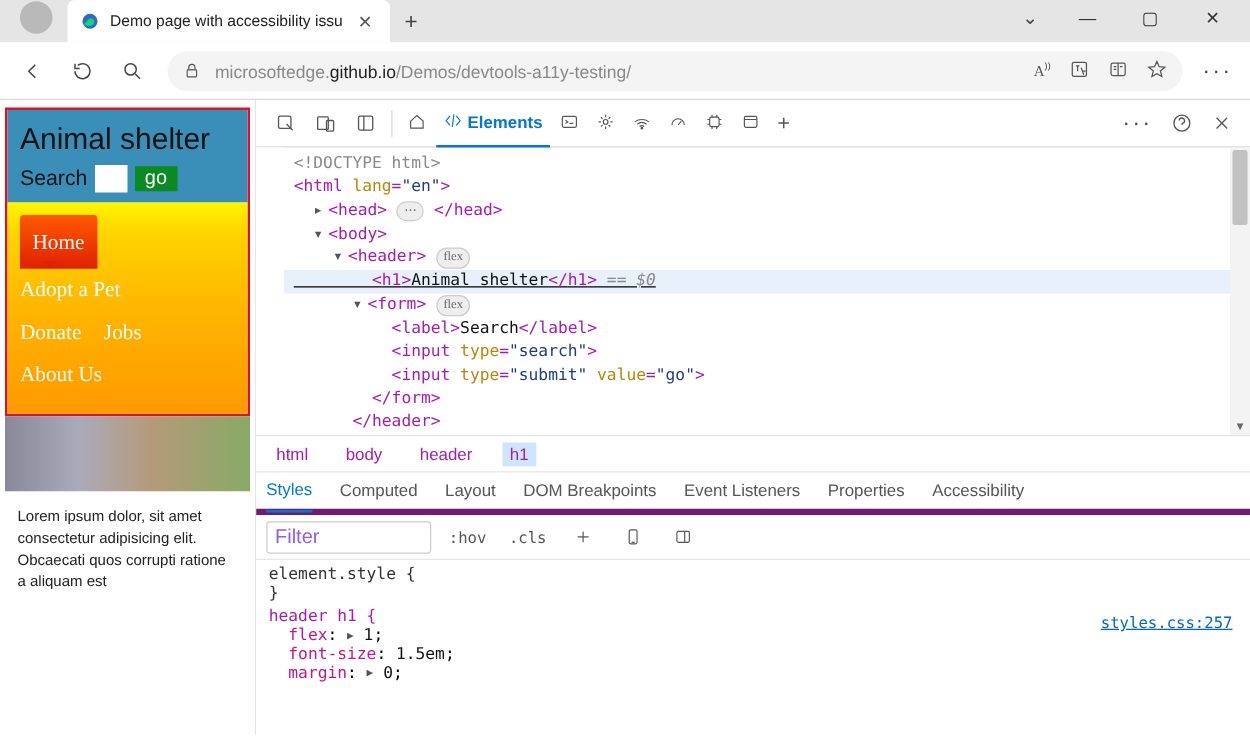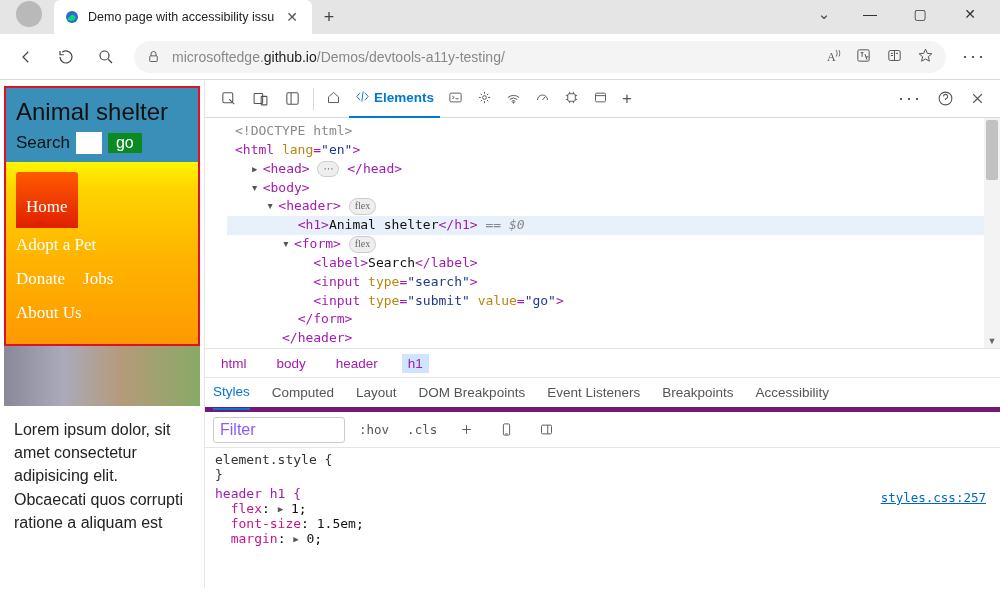--- a/index.html
+++ b/index.html
@@ -38,25 +38,25 @@
 
 
 .highlight-box { border: 2px solid #e01028; margin: 6px 4px 0 4px; }
 .hero { background: linear-gradient(#3a8fb8, #3a8fb8); padding: 10px 10px 8px 10px; }
 .hero h1 { font-size: 24px; font-weight: 400; color:#111; }
 .search-row { display:flex; align-items:center; gap:6px; margin-top:6px;}
 .search-row label { color:#111; font-size:17px;}
 .search-row .inp { width:26px; height:22px; background:#fff; }
 .search-row .go { background:#0a8a20; color:#fff; font-size:16px; padding:1px 8px; }
 .nav-area { background: linear-gradient(#fef500 0%, #ffd300 15%, #ffb600 50%, #ff9900 100%); padding: 10px 10px 14px 10px; font-family: "Comic Sans MS", cursive; font-size: 17px; color:#fff; line-height: 2.0; }
-.nav-home { display:inline-block; background: linear-gradient(#ff5a00,#e02000); border-radius:3px 3px 0 0; padding: 18px 10px 4px 10px; position:relative; }
+.nav-home { display:inline-block; background: linear-gradient(#ff5a00,#e02000); border-radius:3px 3px 0 0; padding: 5px 10px 4px 10px; position:relative; }
 .nav-home::after{ content:""; position:absolute; bottom:-6px; left:18px; border:6px solid transparent; border-top-color:#e02000;}
 .nav-row { display:flex; gap:18px;}
 .cat-img { height:60px; margin:0 4px; background: linear-gradient(90deg, #889, #aab 30%, #b59a7a 60%, #8a6 100%); }
-.lorem { padding: 12px 14px; font-size: 16px; line-height:1.45; color:#222; font-family:"Segoe UI",Arial,sans-serif;}
+.lorem { padding: 12px 14px; font-size: 12px; line-height:1.45; color:#222; font-family:"Segoe UI",Arial,sans-serif;}
 
 
 .dt-toolbar { height: 38px; border-bottom: 1px solid #d9d9d9; display:flex; align-items:center; padding: 0 8px; gap: 2px;}
 .dt-ico { width:30px; height:30px; display:flex; align-items:center; justify-content:center; color:#555; }
 .dt-ico svg { width:17px; height:17px; stroke:#555; fill:none; stroke-width:1.5;}
 .dt-sep { width:1px; height:22px; background:#d9d9d9; margin: 0 4px;}
 .dt-tab { padding: 0 6px; height:38px; display:flex; align-items:center; gap:4px; font-size:13.5px; color:#444;}
 .dt-tab.active { border-bottom: 2.5px solid #0078d4; color:#0078d4; font-weight:700;}
 .dt-tab .tabicon svg{width:15px;height:15px;stroke:#555;fill:none;stroke-width:1.5;}
 .dt-tab.active .tabicon svg{stroke:#0078d4;}
@@ -66,21 +66,21 @@
 .dom-wrap { flex:0 0 auto; height: 230px; display:flex; }
 .dom-gutter { width:22px; background:#fff;}
 .dom-tree { flex:1; font-family: Consolas, monospace; font-size: 13px; padding: 4px 0; line-height: 1.45; overflow:hidden; position:relative;}
 .dom-line { white-space: pre; padding-left: 8px; }
 .gray { color:#8a8a8a;}
 .tag { color:#a21caf;}
 .attr { color:#b8860b;}
 .val { color:#1e3a8a;}
 .txt { color:#111;}
 .eq0 { color:#888; font-style:italic;}
-.sel-line { background:#e8f1fb;}
+.sel-line { background:#e8f1fb;text-decoration:underline;}
 .exp { color:#555; display:inline-block; width:12px;}
 .badge { display:inline-block; background:#eee; border:1px solid #ccc; border-radius:10px; font-size:10px; padding:0 5px; color:#666; font-family:"Segoe UI"; vertical-align:1px;}
 .dom-pos{position:relative;}
 
 
 .vscroll { width:16px; background:#f3f3f3; position:relative;}
 .vscroll .thumb { position:absolute; left:2px; right:2px; top:2px; height:60px; background:#c2c2c2; border-radius:2px;}
 .vscroll .arr { position:absolute; left:0; right:0; height:14px; display:flex; align-items:center; justify-content:center; font-size:9px; color:#666;}
 .vscroll .arr.up{top:0;}
 .vscroll .arr.dn{bottom:0;}
@@ -319,21 +319,21 @@
       <span>header</span>
       <span class="sel">h1</span>
     </div>
 
     <div class="sp-tabs">
       <div class="t active">Styles</div>
       <div class="t">Computed</div>
       <div class="t">Layout</div>
       <div class="t">DOM Breakpoints</div>
       <div class="t">Event Listeners</div>
-      <div class="t">Breakpoints</div>
+      <div class="t">Properties</div>
       <div class="t">Accessibility</div>
     </div>
 
     <div class="sp-bar">
       <div class="sp-filter">Filter</div>
       <div class="sp-btn">:hov</div>
       <div class="sp-btn">.cls</div>
       <div class="dt-ico sp-ico">
           <svg viewBox="0 0 24 24">
             <path d="M12 5v14M5 12h14"></path>

